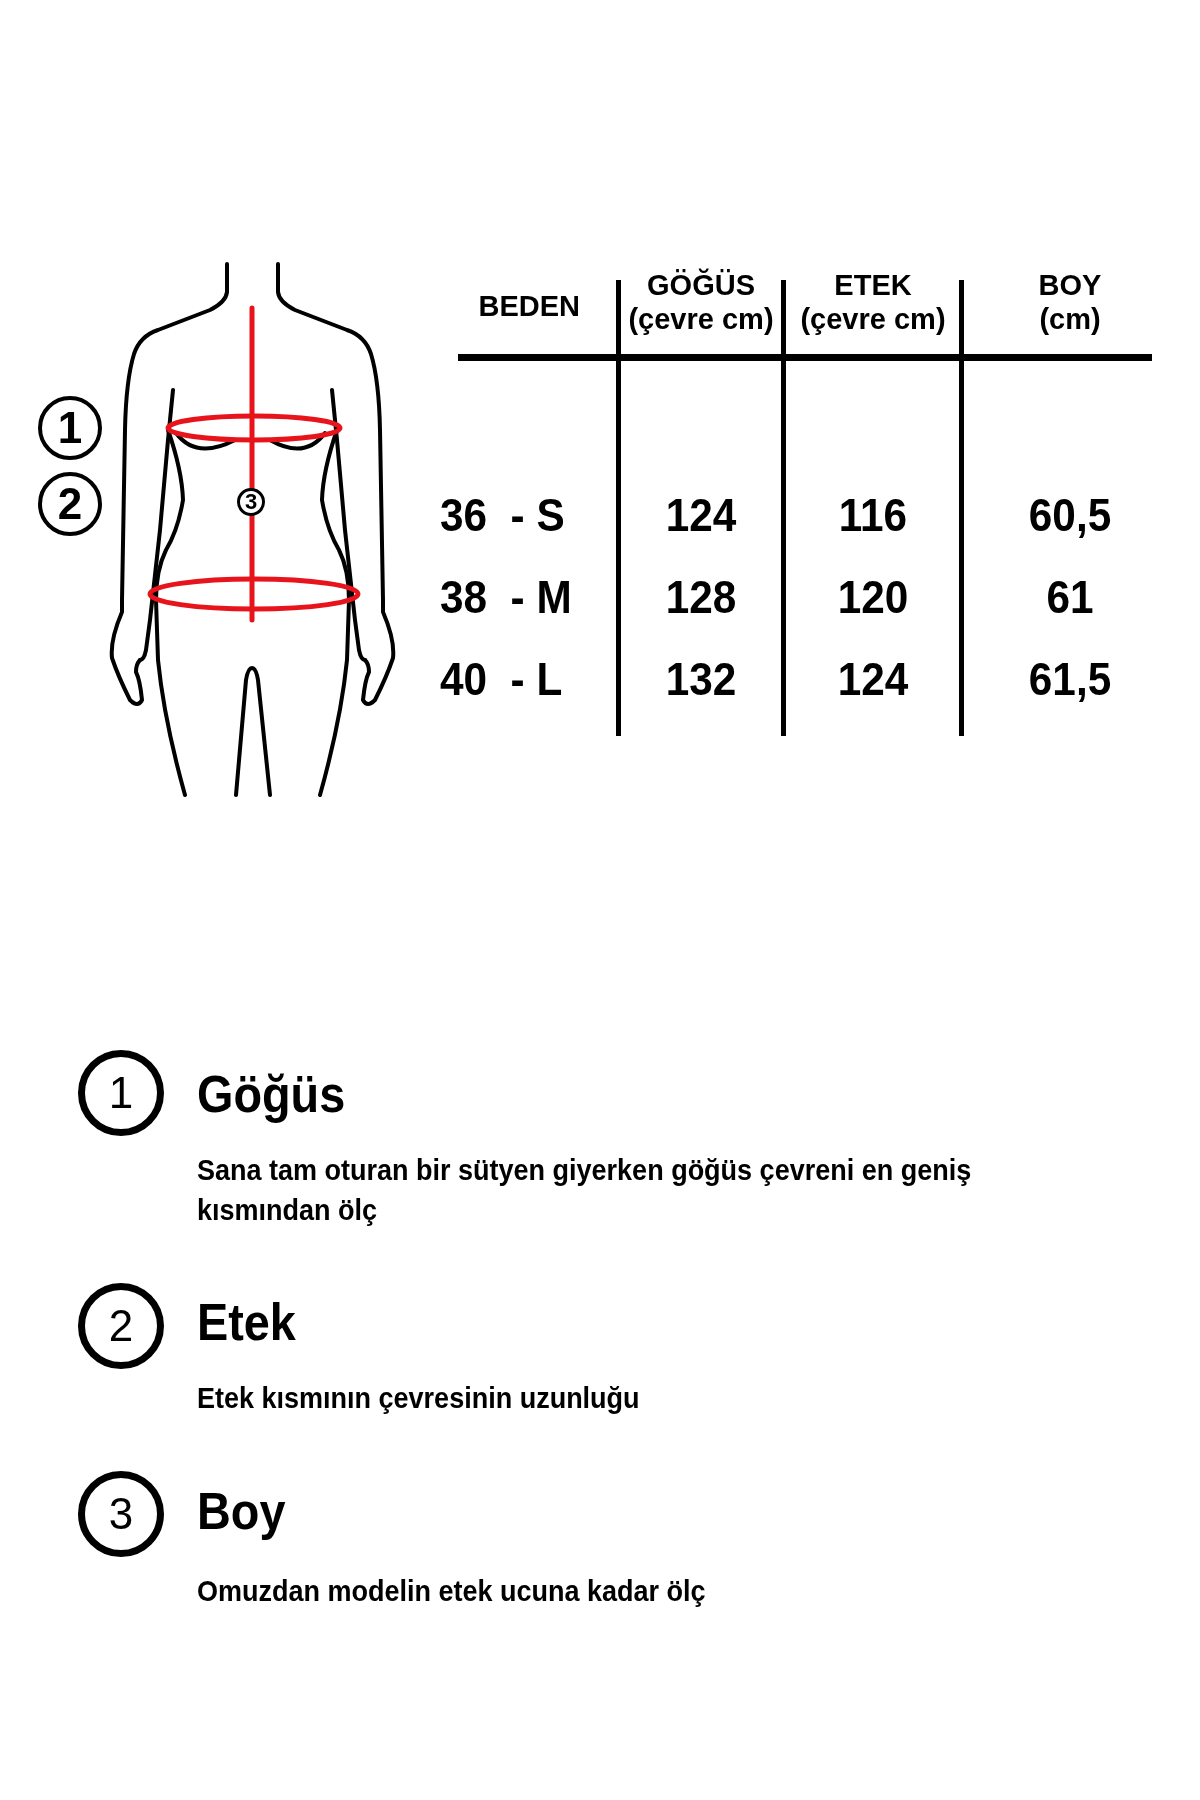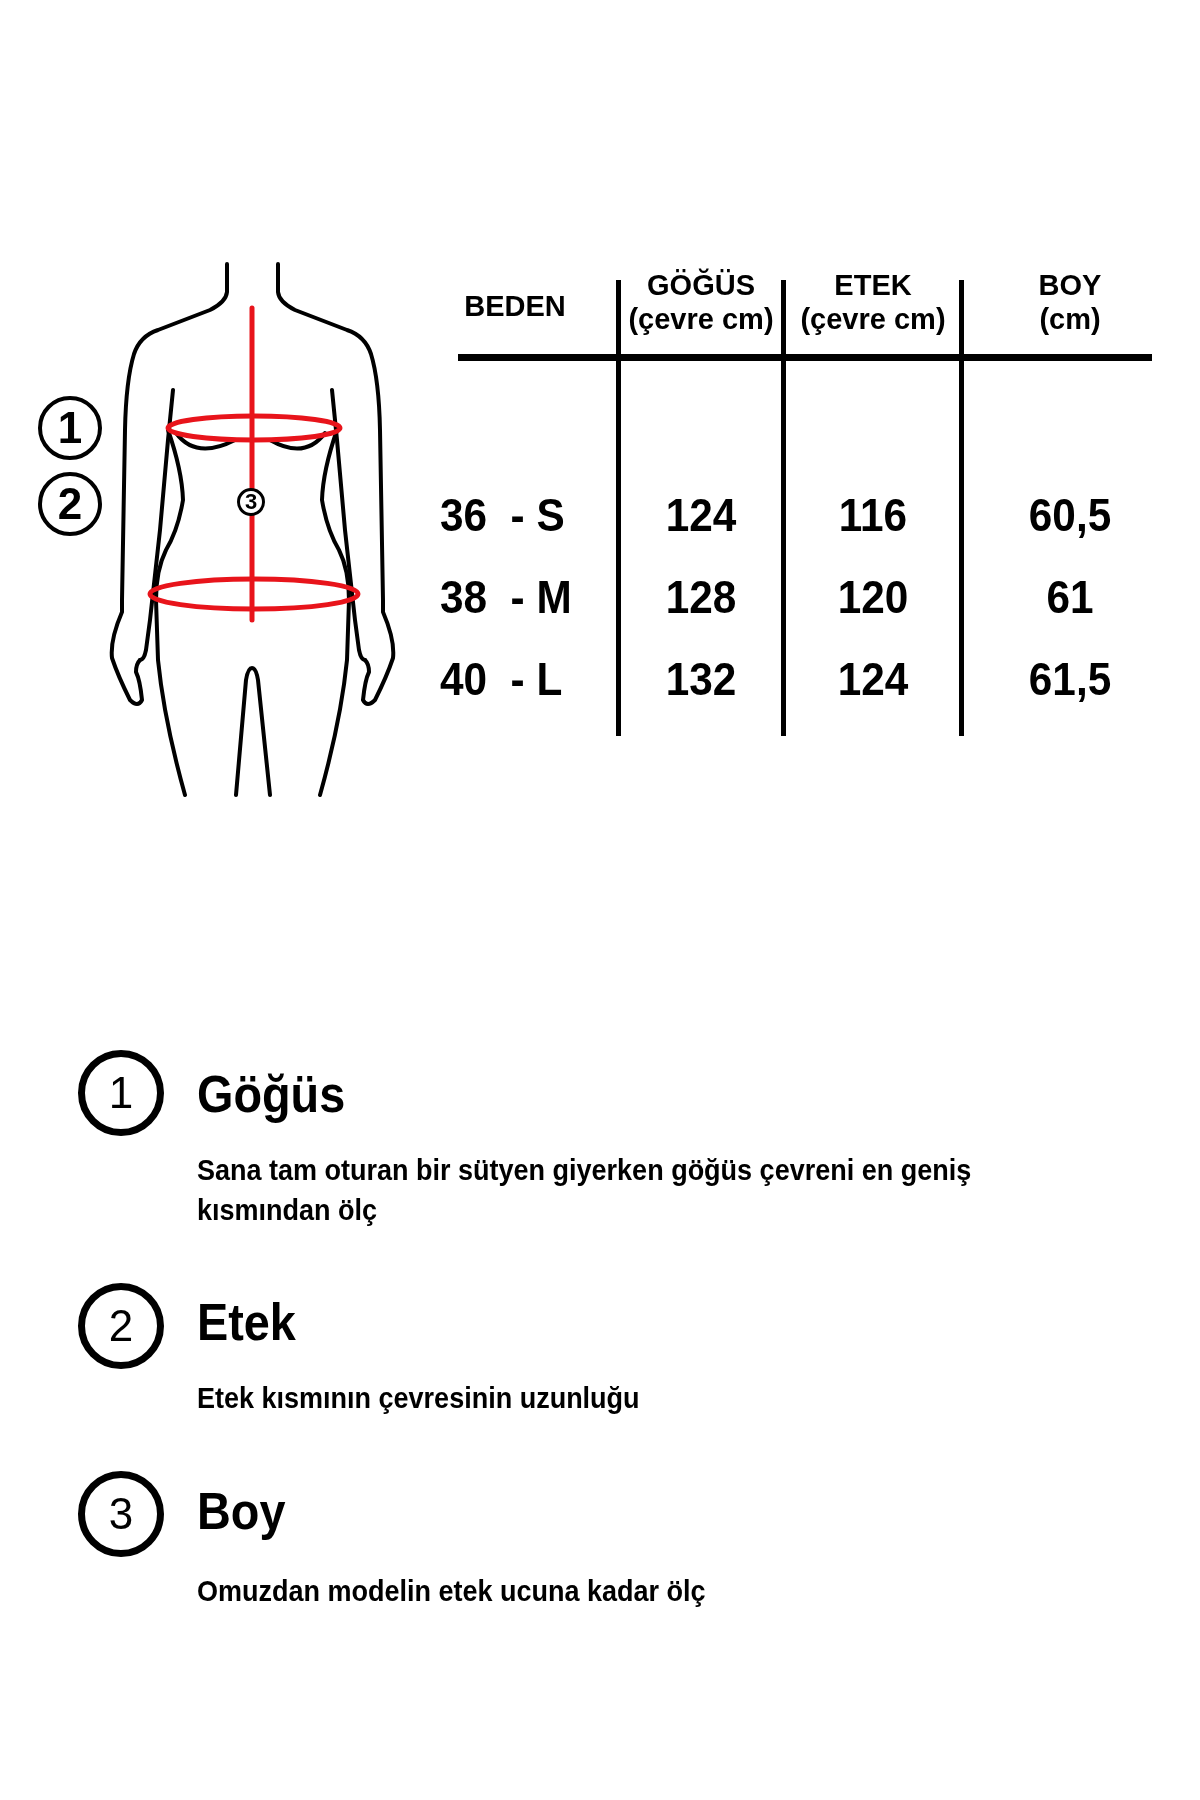--- a/index.html
+++ b/index.html
@@ -60,21 +60,21 @@
 
 <div class="abs" style="left:38px; top:396px; width:64px; height:64px; border:4px solid #000; border-radius:50%; display:flex; align-items:center; justify-content:center; font-size:44px; font-weight:bold; box-sizing:border-box;">
   <span>1</span>
 </div>
 <div class="abs" style="left:38px; top:472px; width:64px; height:64px; border:4px solid #000; border-radius:50%; display:flex; align-items:center; justify-content:center; font-size:44px; font-weight:bold; box-sizing:border-box;">
   <span>2</span>
 </div>
 
 <div>
 
-  <div class="hdr" style="left:450px; top:289px; width:130px;">
+  <div class="hdr" style="left:450px; top:289px; width:130px;text-align:right;">
     <div>BEDEN</div>
   </div>
   <div class="hdr" style="left:618px; top:268px; width:166px;">
     <div>GÖĞÜS</div>
     <div>(çevre cm)</div>
   </div>
   <div class="hdr" style="left:784px; top:268px; width:178px;">
     <div>ETEK</div>
     <div>(çevre cm)</div>
   </div>

